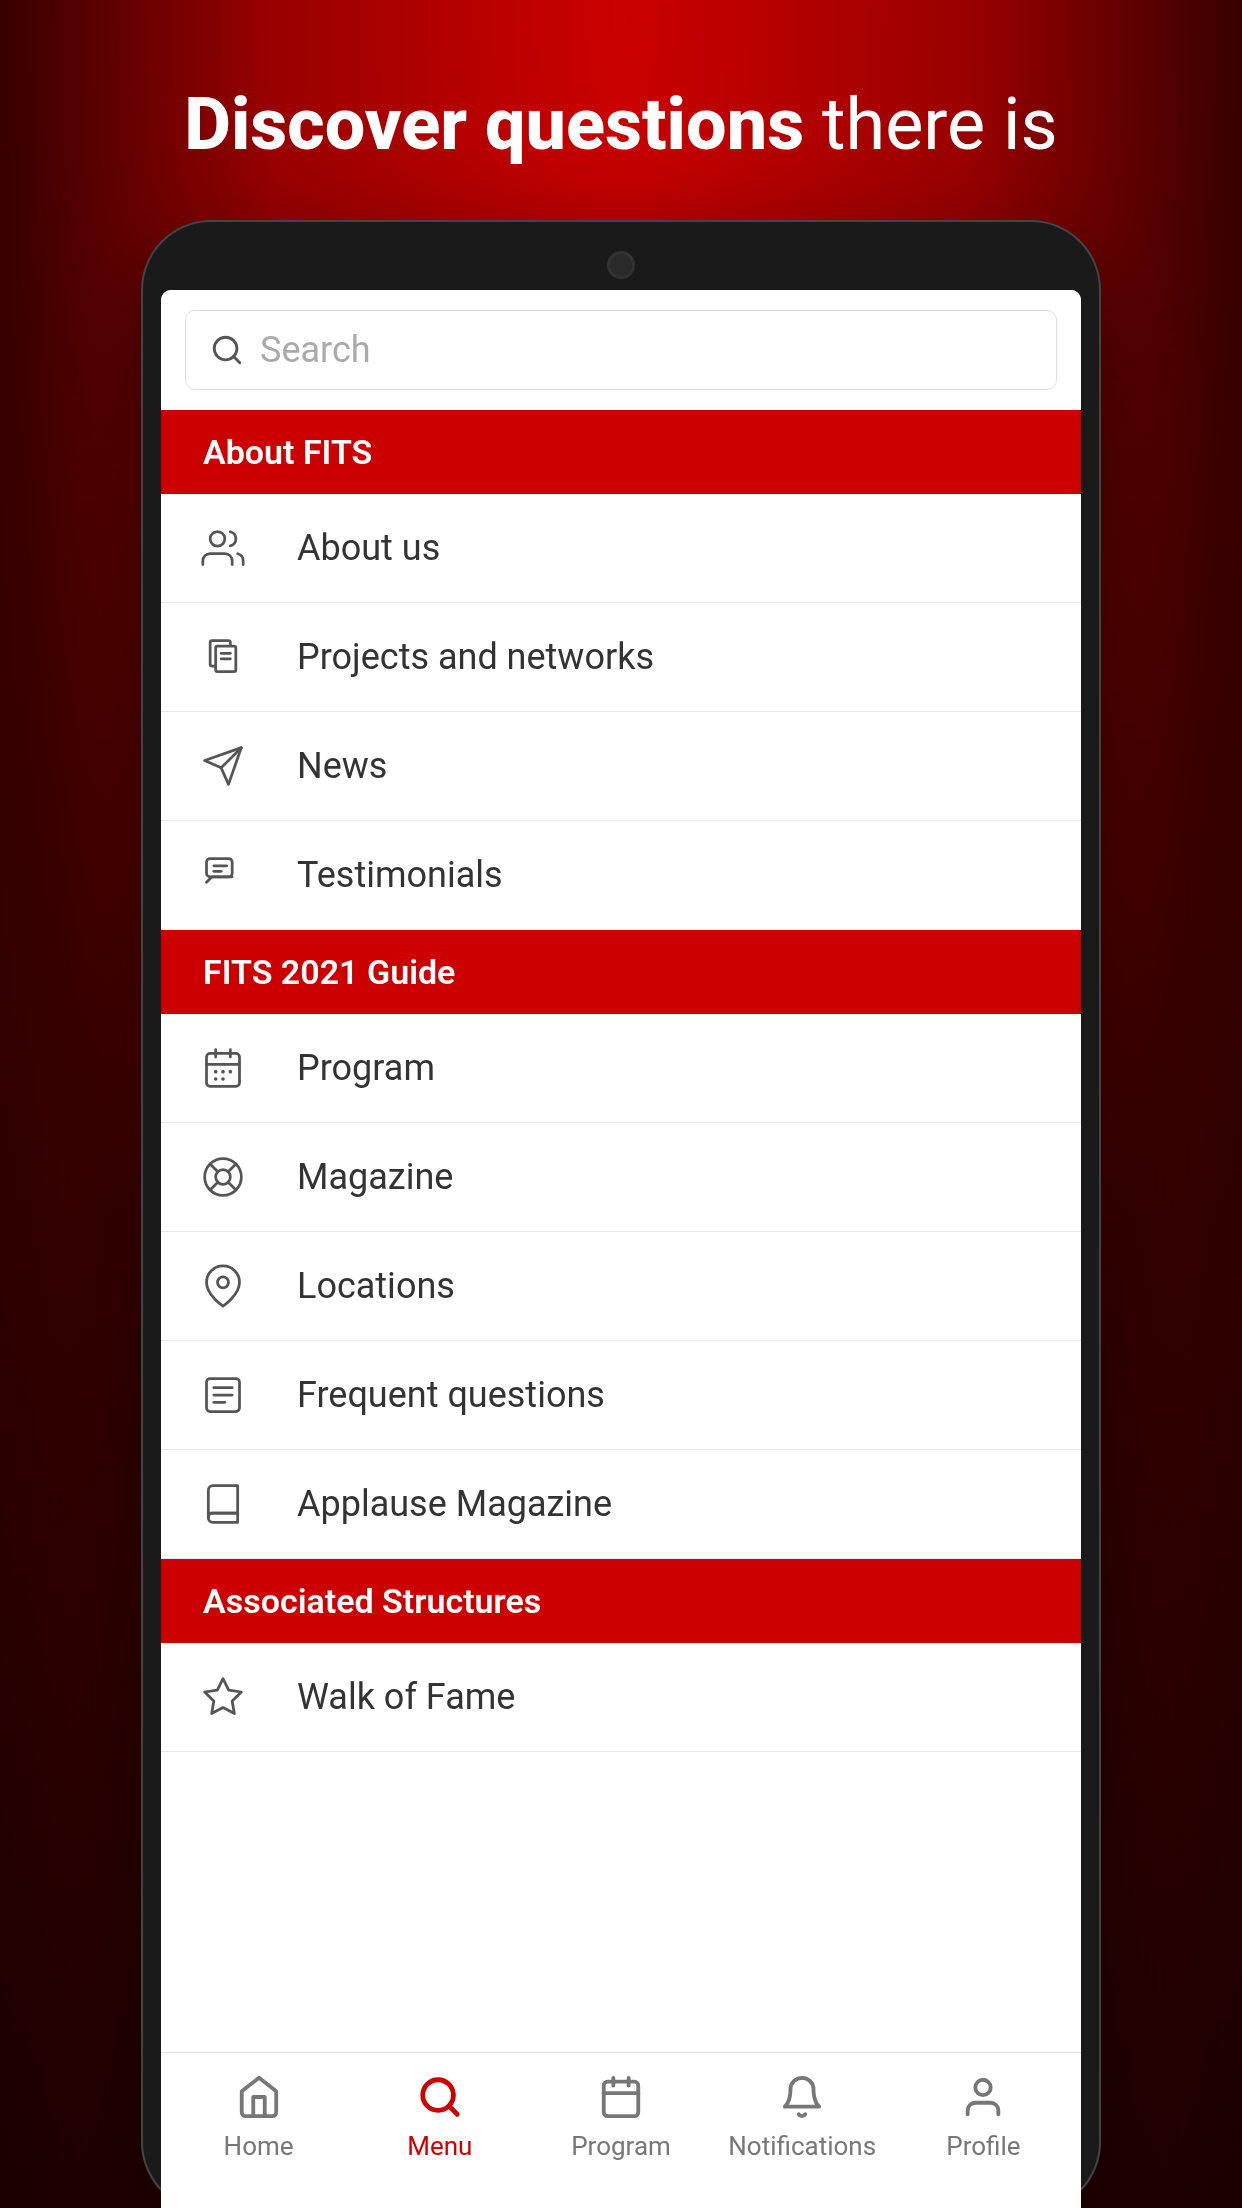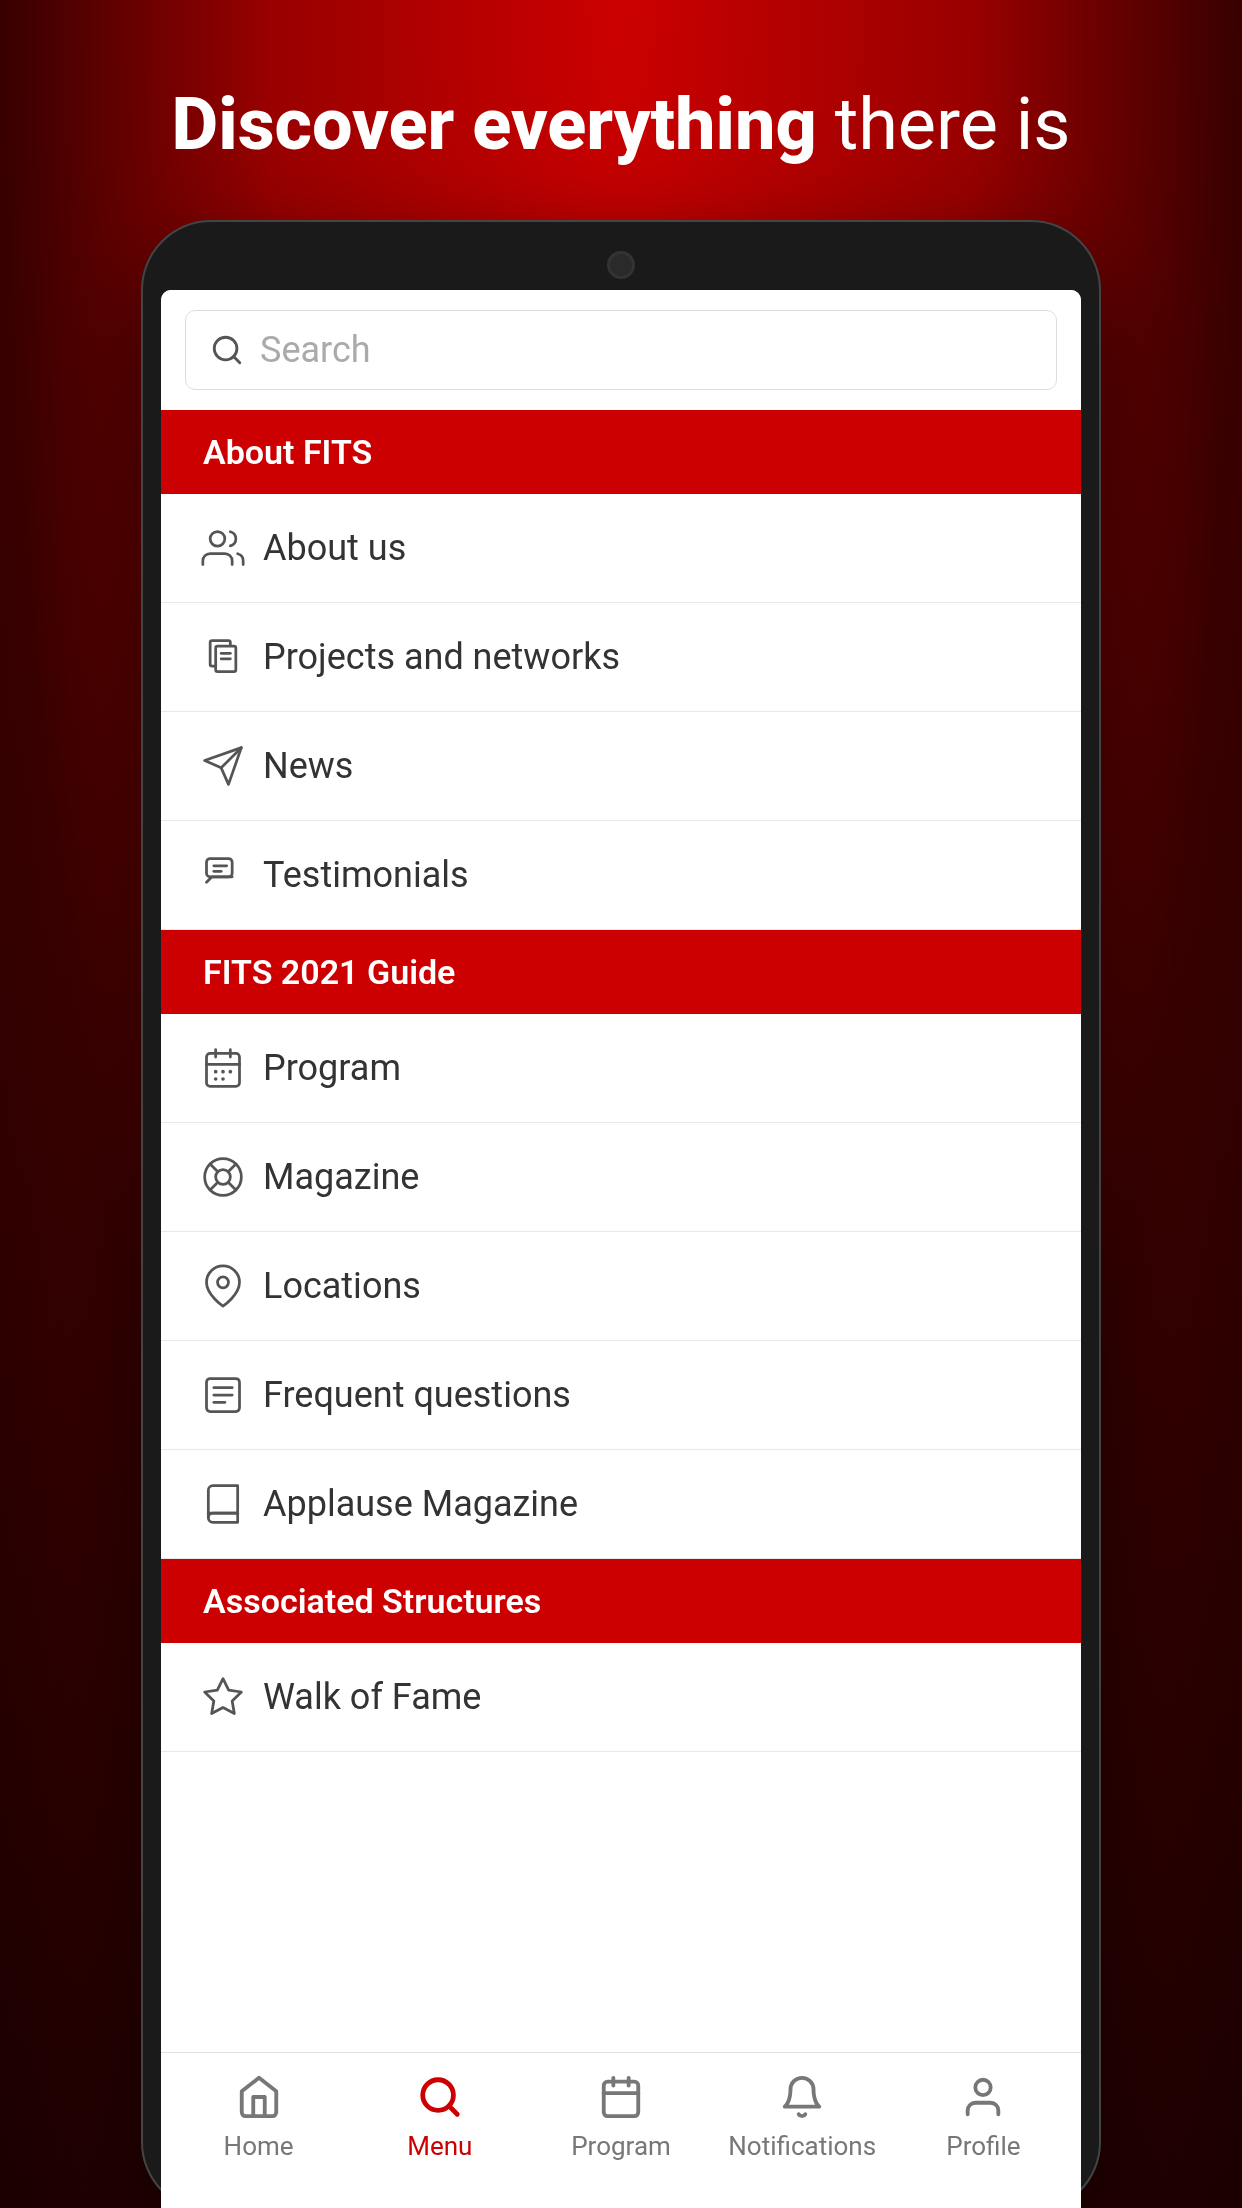--- a/index.html
+++ b/index.html
@@ -113,21 +113,21 @@
       padding: 22px 42px;
     }
 
     .menu-item {
       display: flex;
       align-items: center;
       padding: 28px 36px;
       border-bottom: 1px solid #e8e8e8;
       background: white;
       cursor: pointer;
-      gap: 14px;
+      gap: 48px;
     }
 
     .menu-item-icon {
       width: 52px;
       height: 52px;
       flex-shrink: 0;
       display: flex;
       align-items: center;
       justify-content: center;
       color: #555;
@@ -187,21 +187,21 @@
 
     .nav-item.active .nav-item-icon svg {
       color: #cc0000;
     }
   </style>
 </head>
 <body>
 
 <div class="hero-text">
   <h1>
-    <strong>Discover everything</strong><span> there is</span><br>
+    <strong>Discover questions</strong><span> there is</span><br>
   </h1>
 </div>
 
 <div class="phone-container">
   <div class="phone-notch-bar">
     <div class="phone-camera"></div>
   </div>
 
   <div class="phone-screen">
 

